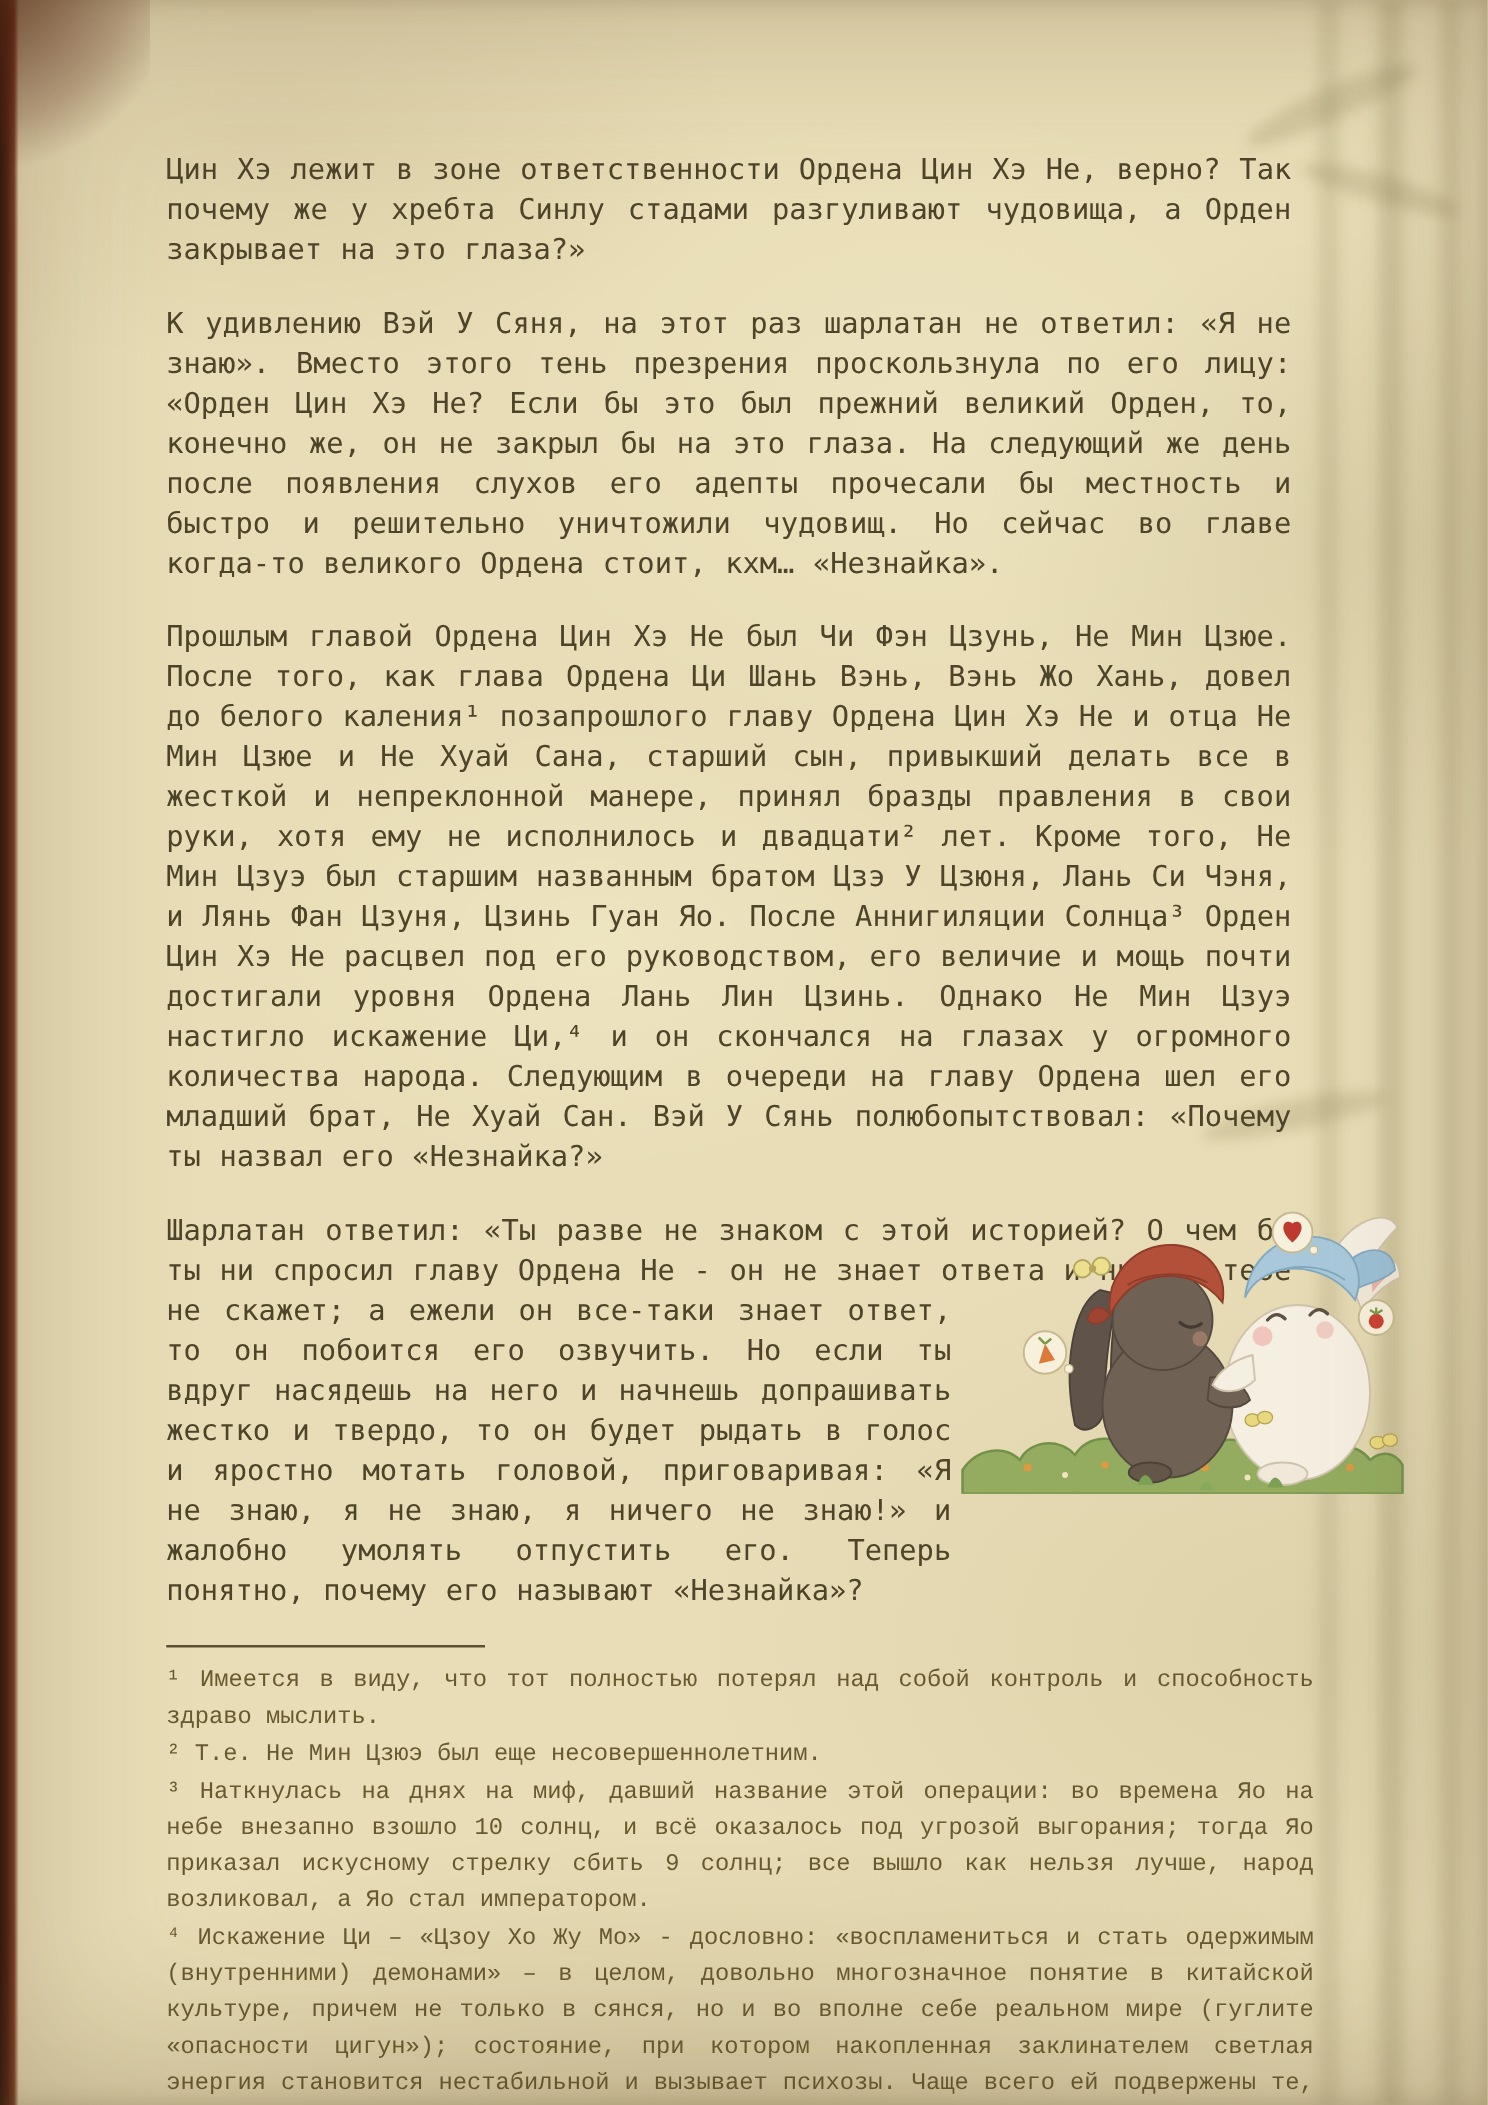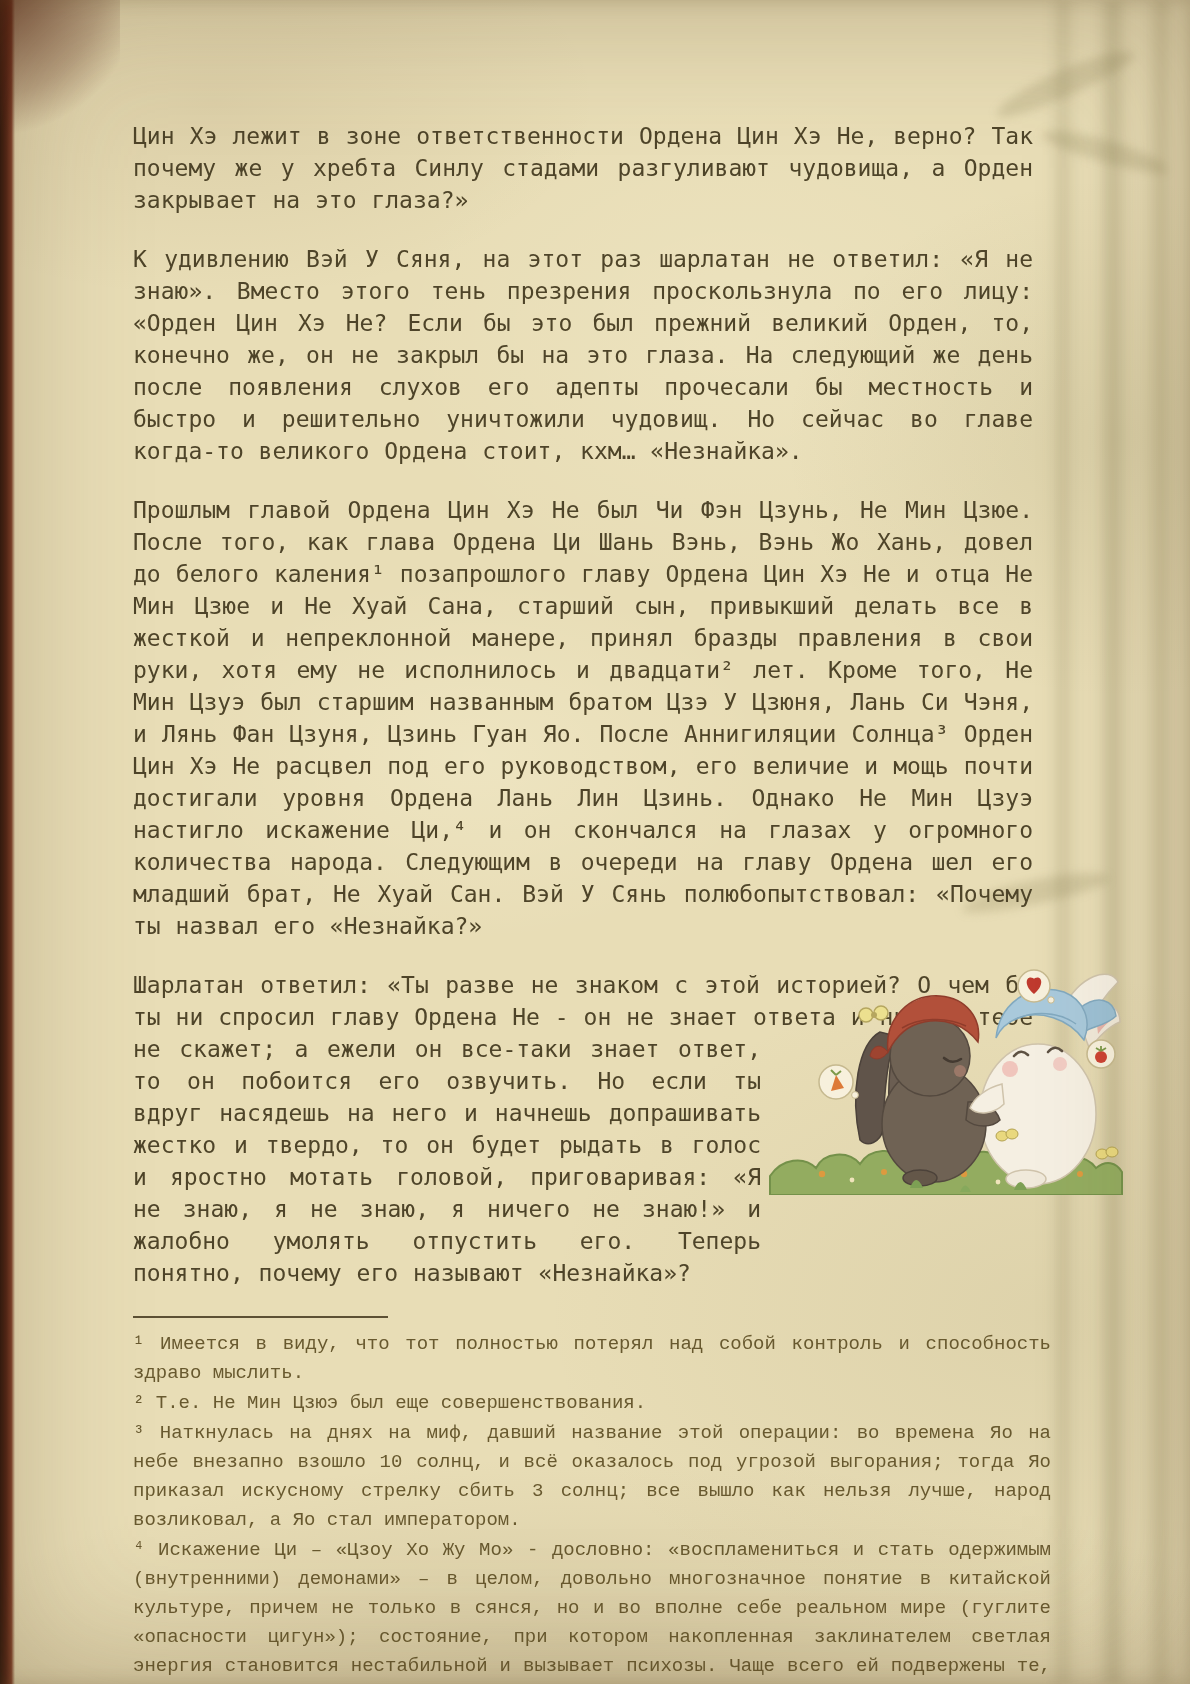--- a/index.html
+++ b/index.html
@@ -87,22 +87,22 @@
 
   <div class="content">
     <div class="para">Цин Хэ лежит в зоне ответственности Ордена Цин Хэ Не, верно? Так почему же у хребта Синлу стадами разгуливают чудовища, а Орден закрывает на это глаза?»</div>
     <div class="para">К удивлению Вэй У Сяня, на этот раз шарлатан не ответил: «Я не знаю». Вместо этого тень презрения проскользнула по его лицу: «Орден Цин Хэ Не? Если бы это был прежний великий Орден, то, конечно же, он не закрыл бы на это глаза. На следующий же день после появления слухов его адепты прочесали бы местность и быстро и решительно уничтожили чудовищ. Но сейчас во главе когда-то великого Ордена стоит, кхм… «Незнайка».</div>
     <div class="para">Прошлым главой Ордена Цин Хэ Не был Чи Фэн Цзунь, Не Мин Цзюе. После того, как глава Ордена Ци Шань Вэнь, Вэнь Жо Хань, довел до белого каления¹ позапрошлого главу Ордена Цин Хэ Не и отца Не Мин Цзюе и Не Хуай Сана, старший сын, привыкший делать все в жесткой и непреклонной манере, принял бразды правления в свои руки, хотя ему не исполнилось и двадцати² лет. Кроме того, Не Мин Цзуэ был старшим названным братом Цзэ У Цзюня, Лань Си Чэня, и Лянь Фан Цзуня, Цзинь Гуан Яо. После Аннигиляции Солнца³ Орден Цин Хэ Не расцвел под его руководством, его величие и мощь почти достигали уровня Ордена Лань Лин Цзинь. Однако Не Мин Цзуэ настигло искажение Ци,⁴ и он скончался на глазах у огромного количества народа. Следующим в очереди на главу Ордена шел его младший брат, Не Хуай Сан. Вэй У Сянь полюбопытствовал: «Почему ты назвал его «Незнайка?»</div>
     <div class="para"><span class="illo-spacer"></span><span>Шарлатан ответил: «Ты разве не знаком с этой историей? О чем бы ты ни спросил главу Ордена Не - он не знает ответа и ничего тебе не скажет; а ежели он все-таки знает ответ, то он побоится его озвучить. Но если ты вдруг насядешь на него и начнешь допрашивать жестко и твердо, то он будет рыдать в голос и яростно мотать головой, приговаривая: «Я не знаю, я не знаю, я ничего не знаю!» и жалобно умолять отпустить его. Теперь понятно, почему его называют «Незнайка»?</span></div>
 
     <div class="fn-sep"></div>
     <div class="footnotes">
       <p class="footnote">¹ Имеется в виду, что тот полностью потерял над собой контроль и способность здраво мыслить.</p>
-      <p class="footnote">² Т.е. Не Мин Цзюэ был еще совершенствования.</p>
-      <p class="footnote">³ Наткнулась на днях на миф, давший название этой операции: во времена Яо на небе внезапно взошло 10 солнц, и всё оказалось под угрозой выгорания; тогда Яо приказал искусному стрелку сбить 3 солнц; все вышло как нельзя лучше, народ возликовал, а Яо стал императором.</p>
+      <p class="footnote">² Т.е. Не Мин Цзюэ был еще несовершеннолетним.</p>
+      <p class="footnote">³ Наткнулась на днях на миф, давший название этой операции: во времена Яо на небе внезапно взошло 10 солнц, и всё оказалось под угрозой выгорания; тогда Яо приказал искусному стрелку сбить 9 солнц; все вышло как нельзя лучше, народ возликовал, а Яо стал императором.</p>
       <p class="footnote">⁴ Искажение Ци – «Цзоу Хо Жу Мо» - дословно: «воспламениться и стать одержимым (внутренними) демонами» – в целом, довольно многозначное понятие в китайской культуре, причем не только в сянся, но и во вполне себе реальном мире (гуглите «опасности цигун»); состояние, при котором накопленная заклинателем светлая энергия становится нестабильной и вызывает психозы. Чаще всего ей подвержены те, кто прибегает к запрещенным техникам совершенствования души и тела и/или уступает своим внутренним демонам (не вдаваясь в подробности, - частичкам темной энергии в сердце самого заклинателя). Короче говоря, крыша у него поехала :D</p>
     </div>
   </div>
 
   <div class="illo">
     <svg viewBox="0 0 363 265" width="363" height="265" xmlns="http://www.w3.org/2000/svg">
 
       <g>
         <path d="M8,246 C20,228 42,226 54,238 C62,222 86,220 98,234 C108,218 132,216 146,232 C160,216 184,216 198,232 C210,218 234,218 246,234 C256,220 280,220 292,236 C302,224 324,224 334,238 C344,230 354,232 360,242 L360,265 L8,265 Z" fill="#93ac60" stroke="#74914a" stroke-width="2"></path>
         <circle cx="60" cy="244" r="3.2" fill="#dd9a3f"></circle>

